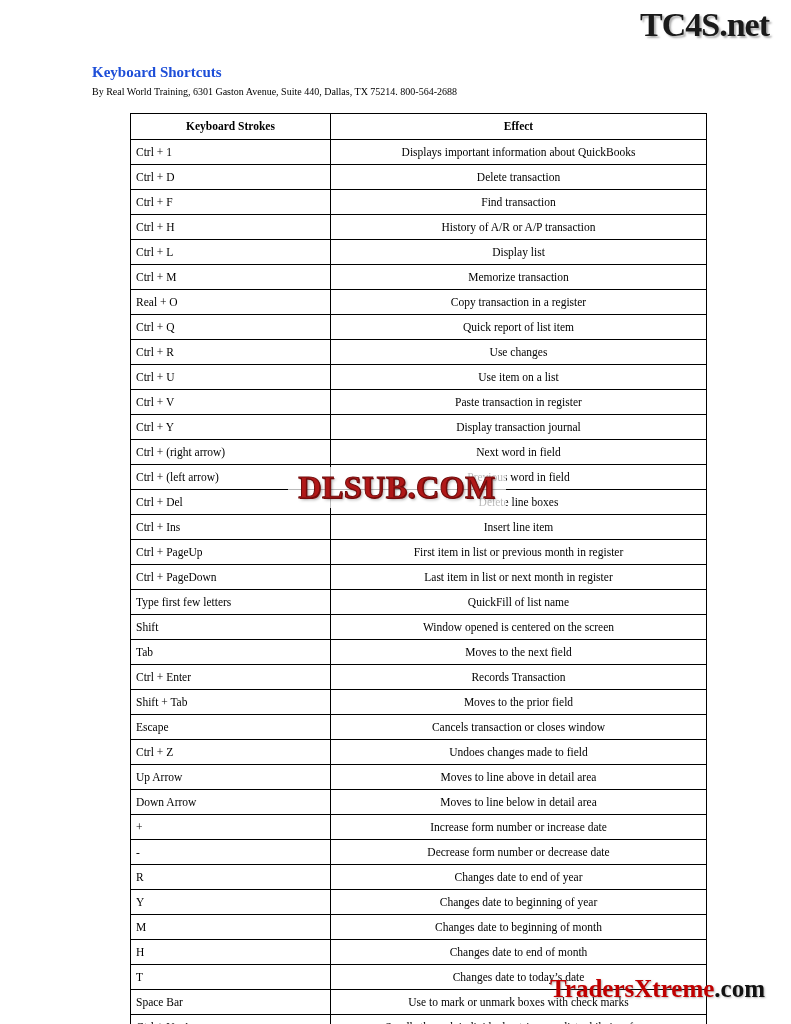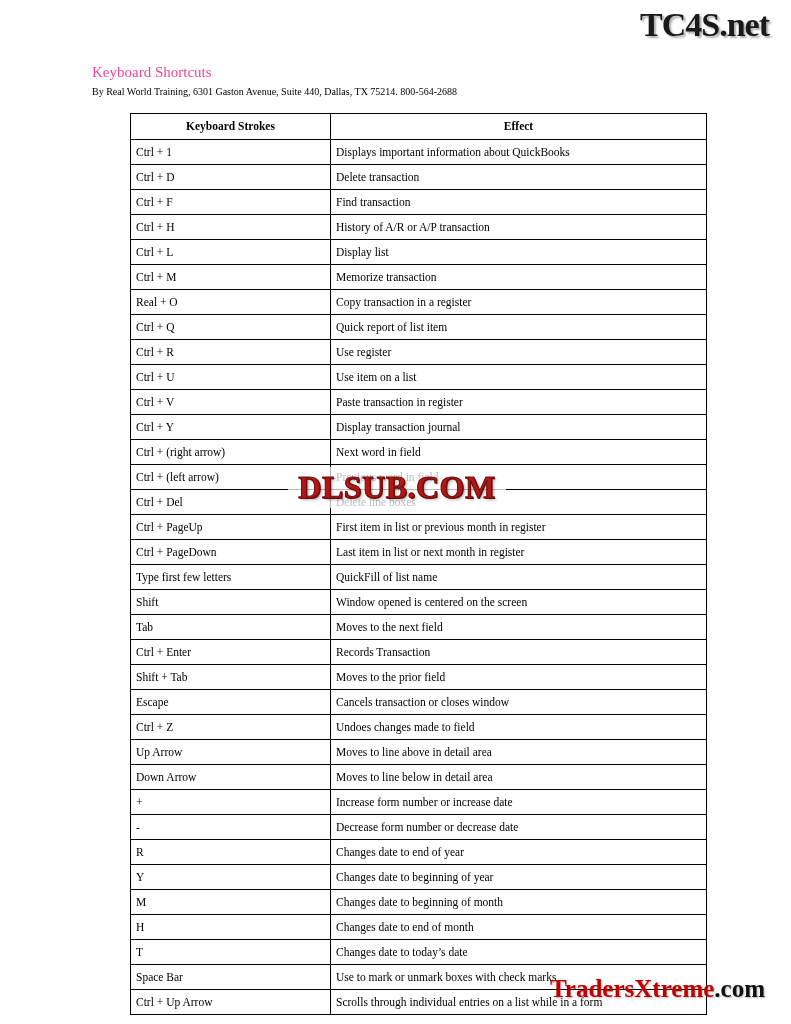--- a/index.html
+++ b/index.html
@@ -30,23 +30,23 @@
     font-size: 34px;
     color: #1a1a1a;
     letter-spacing: -1px;
     text-shadow: 2px 2px 2px rgba(120,120,120,0.6);
   }
   .title {
     position: absolute;
     left: 92px;
     top: 64px;
     font-size: 15px;
-    font-weight: normal;
-    font-family: "Liberation Serif", serif;
-    color: #ec4899;
+    font-weight: bold;
+    font-family: "Liberation Serif", serif;
+    color: #1d4ed8;
     text-align: right;
   }
   .subtitle {
     position: absolute;
     left: 92px;
     top: 86px;
     font-size: 10px;
     font-family: "Liberation Serif", serif;
     color: #000;
   }
@@ -72,21 +72,21 @@
     font-weight: bold;
     height: 19px;
   }
   table.shortcuts col.c-key { width: 200px; }
   table.shortcuts col.c-eff { width: 376px; }
   td.key {
     text-align: left;
     height: 18px;
   }
   td.eff {
-    text-align: left;
+    text-align: center;
   }
   
   .watermark-center {
     position: absolute;
     left: 262px;
     top: 466px;
     width: 270px;
     height: 42px;
     display: flex;
     align-items: flex-end;
@@ -172,21 +172,21 @@
         <tr>
           <td class="key">Real + O</td>
           <td class="eff">Copy transaction in a register</td>
         </tr>
         <tr>
           <td class="key">Ctrl + Q</td>
           <td class="eff">Quick report of list item</td>
         </tr>
         <tr>
           <td class="key">Ctrl + R</td>
-          <td class="eff">Use register</td>
+          <td class="eff">Use changes</td>
         </tr>
         <tr>
           <td class="key">Ctrl + U</td>
           <td class="eff">Use item on a list</td>
         </tr>
         <tr>
           <td class="key">Ctrl + V</td>
           <td class="eff">Paste transaction in register</td>
         </tr>
         <tr>
@@ -197,20 +197,24 @@
           <td class="key">Ctrl + (right arrow)</td>
           <td class="eff">Next word in field</td>
         </tr>
         <tr>
           <td class="key">Ctrl + (left arrow)</td>
           <td class="eff">Previous word in field</td>
         </tr>
         <tr>
           <td class="key">Ctrl + Del</td>
           <td class="eff">Delete line boxes</td>
+        </tr>
+        <tr>
+          <td class="key">Ctrl + Ins</td>
+          <td class="eff">Insert line item</td>
         </tr>
         <tr>
           <td class="key">Ctrl + PageUp</td>
           <td class="eff">First item in list or previous month in register</td>
         </tr>
         <tr>
           <td class="key">Ctrl + PageDown</td>
           <td class="eff">Last item in list or next month in register</td>
         </tr>
         <tr>

